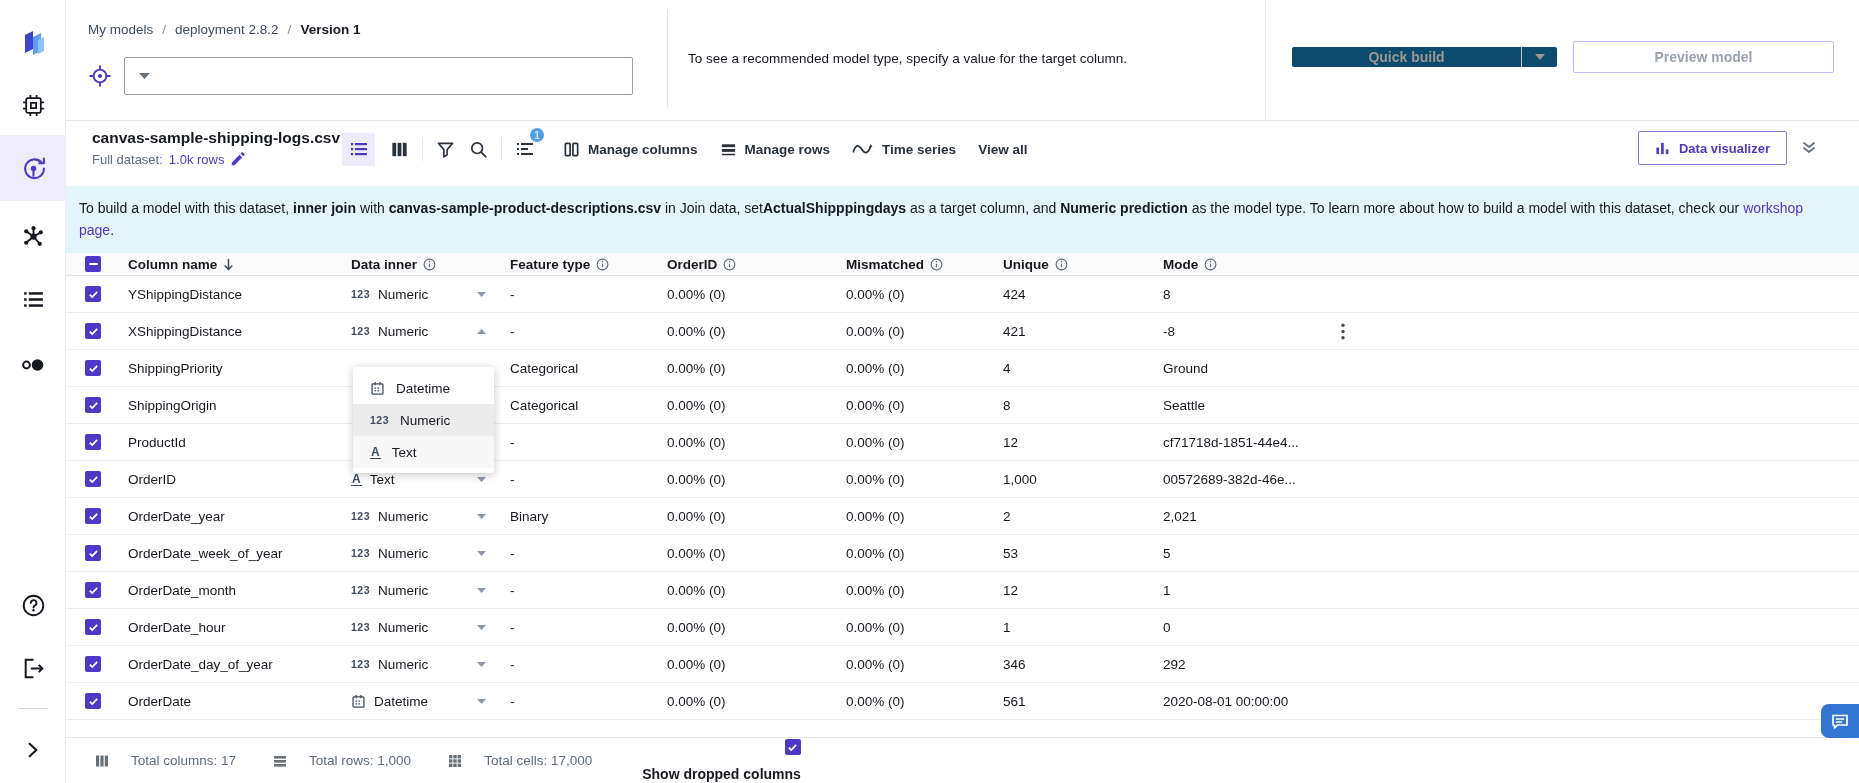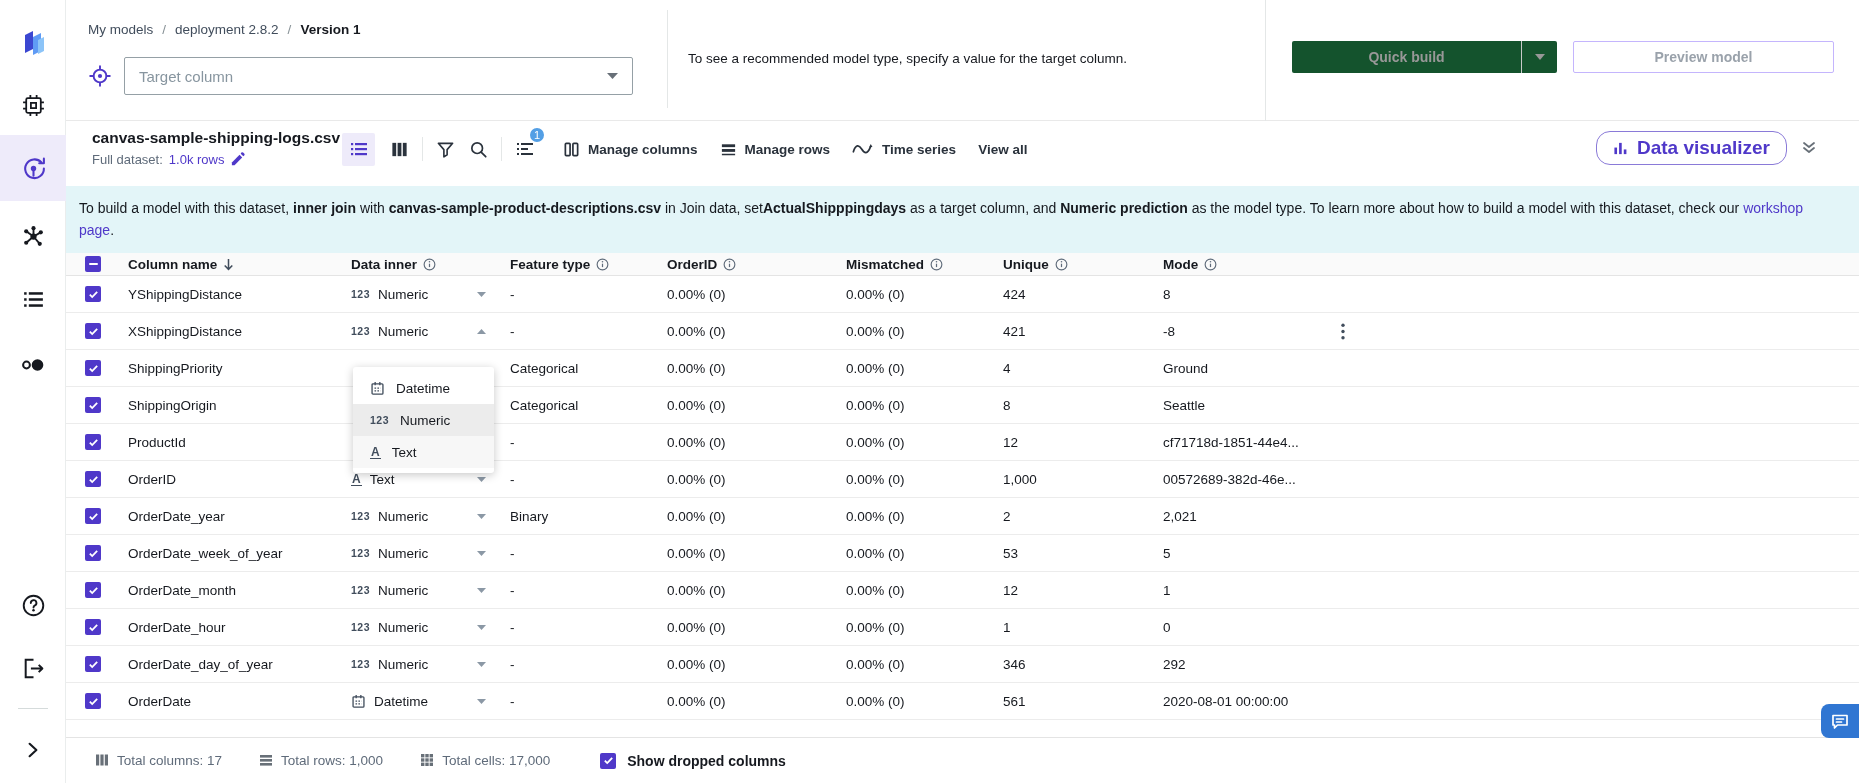--- a/index.html
+++ b/index.html
@@ -32,40 +32,40 @@
   .crumb-current{font-weight:bold;color:var(--txt);}
   .target-row{position:absolute;left:22px;top:57px;display:flex;align-items:center;}
   .target-ico{width:24px;display:flex;margin-right:12px;color:var(--accent);}
   .select{width:509px;height:38px;border:1px solid #95a0a6;border-radius:2px;display:flex;align-items:center;padding:0 14px;cursor:pointer;background:#fff;}
   .select .ph{color:#87959f;font-size:15px;flex:1;}
   .vdiv{position:absolute;width:1px;background:#e4e7e7;}
   .vdiv1{left:601px;top:10px;height:98px;}
   .vdiv2{left:1199px;top:0;height:121px;}
   .hint{position:absolute;left:622px;top:51px;width:470px;font-size:13.5px;color:var(--txt);}
   .actions{position:absolute;left:1226px;top:41px;display:flex;align-items:center;}
-  .split-btn{display:flex;width:265px;height:32px;background:#14532d;border-radius:2px;overflow:hidden;cursor:not-allowed;}
+  .split-btn{display:flex;width:265px;height:20px;background:#0c4a6e;border-radius:2px;overflow:hidden;cursor:not-allowed;}
   .split-main{flex:1;display:flex;align-items:center;justify-content:center;font-size:14px;font-weight:bold;color:#989898;}
   .split-arrow{width:36px;display:flex;align-items:center;justify-content:center;border-left:1px solid #c9c9c9;}
   .btn-outline{width:261px;height:32px;margin-left:16px;background:#fff;border:1px solid #c4b5fd;border-radius:2px;font-size:14px;font-weight:bold;color:#9aa2ab;font-family:inherit;cursor:not-allowed;}
 
   
   .dataset-bar{position:relative;height:65px;}
   .ds-info{position:absolute;left:26px;top:8px;}
   .ds-name{font-size:15.5px;font-weight:bold;color:var(--txt);}
   .ds-sub{margin-top:5px;font-size:13px;color:var(--txt3);display:flex;align-items:center;gap:6px;}
   .ds-link{color:var(--accent);cursor:pointer;text-decoration:none;}
   .pencil{display:flex;color:var(--accent);cursor:pointer;}
   .tb-icons{position:absolute;left:276px;top:10px;height:36px;display:flex;align-items:center;}
   .tbtn{border:none;background:transparent;display:flex;align-items:center;justify-content:center;width:33px;height:33px;cursor:pointer;color:#2a323c;position:relative;border-radius:2px;}
   .tbtn.active{background:var(--accent-bg);color:var(--accent);}
   .tb-div{width:1px;height:24px;background:#e4e7e7;margin:0 6px;}
   .badge{position:absolute;top:-7px;right:-5px;min-width:18px;height:18px;border-radius:9px;background:#539fe5;color:#fff;font-size:11px;display:flex;align-items:center;justify-content:center;border:2px solid #fff;}
   .tb-label{border:none;background:transparent;display:flex;align-items:center;gap:8px;font-family:inherit;font-size:13.5px;font-weight:bold;color:#2a323c;cursor:pointer;margin-left:22px;white-space:nowrap;}
   .tb-right{position:absolute;right:42px;top:10px;display:flex;align-items:center;gap:14px;}
-  .btn-visualizer{height:34px;padding:0 16px;background:#fff;border:1px solid #8a7ad8;border-radius:14px;display:flex;align-items:center;gap:9px;font-family:inherit;font-size:19px;font-weight:bold;color:var(--accent);cursor:pointer;}
+  .btn-visualizer{height:34px;padding:0 16px;background:#fff;border:1px solid #8a7ad8;border-radius:2px;display:flex;align-items:center;gap:9px;font-family:inherit;font-size:13px;font-weight:bold;color:var(--accent);cursor:pointer;}
   .dbl-chevron{border:none;background:none;display:flex;cursor:pointer;color:#687078;}
 
   
   .banner{height:67px;background:var(--banner-bg);padding:11px 40px 0 13px;font-size:14px;line-height:22px;color:var(--txt);}
   .banner .b{font-weight:bold;}
   .banner .blink{color:var(--accent);cursor:pointer;text-decoration:none;}
 
   
   .table{--cols:62px 223px 159px 157px 179px 157px 160px 170px 40px minmax(0,1fr);}
   .thead{height:23px;display:grid;grid-template-columns:var(--cols);align-items:center;background:#fafafa;border-bottom:1px solid #e4e4e4;font-size:13.5px;font-weight:bold;color:var(--txt);}
@@ -80,22 +80,22 @@
   .c-type{cursor:pointer;}
   .ic123{font-size:10.5px;font-weight:bold;letter-spacing:.5px;color:var(--txt2);}
   .icA{font-size:12px;font-weight:bold;color:var(--txt2);border-bottom:1.6px solid var(--txt2);line-height:12px;padding:0 1px;}
   .tlabel{margin-left:8px;}
   .cellcaret{margin-left:auto;margin-right:24px;}
   .c-mode{padding-right:10px;}
   .kebab{border:none;background:none;cursor:pointer;display:flex;padding:4px 8px;}
 
   
   .t-footer{position:absolute;left:0;right:0;bottom:0;height:46px;border-top:1px solid #e4e4e4;display:flex;align-items:center;padding-left:29px;background:#fff;font-size:13.5px;color:var(--txt3);}
-  .f-item{display:flex;align-items:flex-start;gap:8px;margin-right:37px;}
-  .f-check{display:flex;align-items:flex-end;gap:11px;margin-left:13px;color:var(--txt);font-size:14px;font-weight:bold;cursor:pointer;}
+  .f-item{display:flex;align-items:flex-end;gap:22px;margin-right:37px;}
+  .f-check{display:flex;align-items:flex-end;gap:11px;margin-left:13px;color:var(--txt);font-size:14px;font-weight:bold;cursor:pointer;flex-direction:column;}
 
   
   .type-menu{position:absolute;left:287px;top:367px;width:141px;background:#fff;border-radius:3px;box-shadow:0 2px 10px rgba(0,0,0,.22);padding:5px 0;z-index:30;}
   .menu-item{height:32px;display:flex;align-items:center;gap:11px;padding:0 17px;font-size:13.5px;cursor:pointer;color:var(--txt);}
   .menu-item.selected{background:#ececec;}
   .menu-item:last-child{background:#f7f7f7;}
 
   
   .chat-fab{position:absolute;right:0;top:704px;width:38px;height:34px;background:#3076d2;border:none;border-radius:8px 0 0 8px;display:flex;align-items:center;justify-content:center;cursor:pointer;z-index:40;}
 </style>
@@ -192,21 +192,20 @@
 
       <div class="target-row">
         <span class="target-ico">
           <svg width="24" height="24" viewBox="0 0 24 24" fill="none" stroke="currentColor" stroke-width="1.9">
             <circle cx="12" cy="12" r="6.4"></circle>
             <circle cx="12" cy="12" r="2.1" fill="currentColor" stroke="none"></circle>
             <path d="M12 2.2v3.2M12 18.6v3.2M2.2 12h3.2M18.6 12h3.2" stroke-linecap="round"></path>
           </svg>
         </span>
         <div class="select">
-          <span class="ph">Target column</span>
           <svg width="11" height="6" viewBox="0 0 11 6">
               <polygon points="0,0 11,0 5.5,6" fill="#687078"></polygon>
             </svg>
         </div>
       </div>
 
       <div class="vdiv vdiv1"></div>
       <p class="hint">To see a recommended model type, specify a value for the target column.</p>
       <div class="vdiv vdiv2"></div>
 

